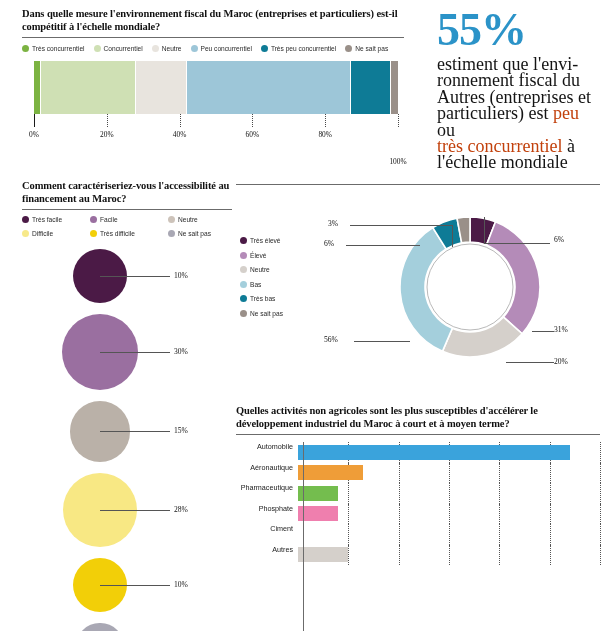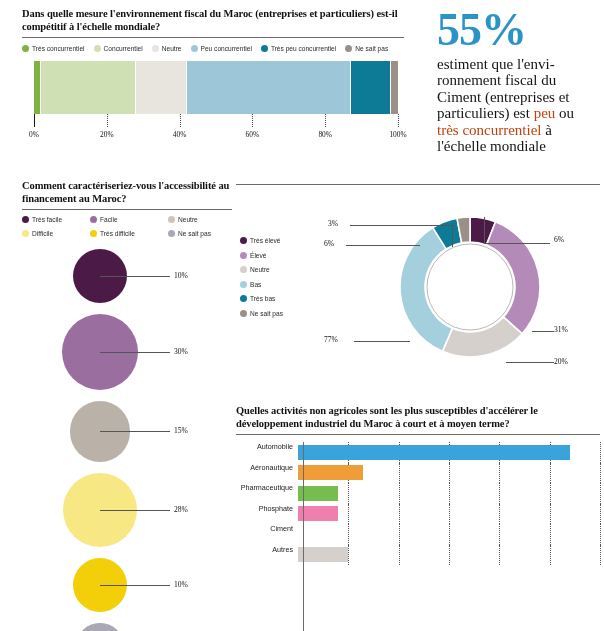--- a/index.html
+++ b/index.html
@@ -59,21 +59,21 @@
   .callout-num {
     font-family: "Liberation Serif", serif;
     font-weight: bold;
     font-size: 46px;
     line-height: 44px;
     color: #2b93c8;
     letter-spacing: -1px;
   }
   .callout-body {
     font-family: "Liberation Serif", serif;
-    font-size: 15px;
+    font-size: 18px;
     line-height: 16.4px;
     color: #141414;
     margin-top: 4px;
   }
   .hl { color: #c2410c; }
 
   
   #bubble-panel { left: 22px; top: 180px; width: 210px; }
   .bub-legend { margin-top: 6px; display: grid; grid-template-columns: 68px 78px 64px; row-gap: 7px; }
   .bub-area { position: relative; margin-top: 8px; height: 390px; }
@@ -161,31 +161,31 @@
         <div class="sb-tlabel" style="left: 0%;">0%</div>
         <div class="sb-tick" style="left: 20%;"></div>
         <div class="sb-tlabel" style="left: 20%;">20%</div>
         <div class="sb-tick" style="left: 40%;"></div>
         <div class="sb-tlabel" style="left: 40%;">40%</div>
         <div class="sb-tick" style="left: 60%;"></div>
         <div class="sb-tlabel" style="left: 60%;">60%</div>
         <div class="sb-tick" style="left: 80%;"></div>
         <div class="sb-tlabel" style="left: 80%;">80%</div>
         <div class="sb-tick" style="left: 100%;"></div>
-        <div class="sb-tlabel" style="left: 100%;">100%</div>
+        <div class="sb-tlabel" style="left: 100%; margin-top: 27px;">100%</div>
       </div>
   </div>
 </div>
 
 <div class="panel" id="callout">
   <div class="callout-num">55%</div>
   <div class="callout-body">
     <span>estiment que l'envi-</span><br>
     <span>ronnement fiscal du</span><br>
-    <span>Ciment (entreprises et</span><br>
+    <span>Autres (entreprises et</span><br>
     <span>particuliers) est </span><span class="hl">peu</span><span> ou</span><br>
     <span class="hl">très concurrentiel</span><span> à</span><br>
     <span>l'échelle mondiale</span>
   </div>
 </div>
 
 <div class="panel" id="bubble-panel">
   <div class="q-title">Comment caractériseriez-vous l'accessibilité au financement au Maroc?</div>
   <div class="rule"></div>
   <div class="bub-legend" id="bub-legend">
@@ -272,21 +272,21 @@
         <path d="M 221.0116572319354 27.215532624441565 A 70 70 0 0 1 233.99999999999991 26 L 233.99999999999994 51 A 45 45 0 0 0 225.65035107767275 51.781413829998144 Z" fill="#9a9089" stroke="#ffffff" stroke-width="1.6"></path>
         <circle cx="234" cy="96" r="43" fill="none" stroke="#9b9b9b" stroke-width="0.7"></circle>
       </svg>
       <div class="donut-label" style="left: 318px; top: 44px;">6%</div>
       <div class="dl-line" style="left: 248px; top: 52px; width: 66px;"></div>
       <div class="dl-vline" style="left: 248px; top: 26px; height: 26px;"></div>
       <div class="donut-label" style="left: 318px; top: 134px;">31%</div>
       <div class="dl-line" style="left: 296px; top: 140px; width: 22px;"></div>
       <div class="donut-label" style="left: 318px; top: 166px;">20%</div>
       <div class="dl-line" style="left: 270px; top: 171px; width: 48px;"></div>
-      <div class="donut-label" style="left: 88px; top: 144px;">77%</div>
+      <div class="donut-label" style="left: 88px; top: 144px;">56%</div>
       <div class="dl-line" style="left: 118px; top: 150px; width: 56px;"></div>
       <div class="donut-label" style="left: 88px; top: 48px;">6%</div>
       <div class="dl-line" style="left: 110px; top: 54px; width: 74px;"></div>
       <div class="donut-label" style="left: 92px; top: 28px;">3%</div>
       <div class="dl-line" style="left: 114px; top: 34px; width: 102px;"></div>
       <div class="dl-vline" style="left: 216px; top: 34px; height: 22px;"></div>
     </div>
 </div>
 
 <div class="panel" id="hbar-panel">

